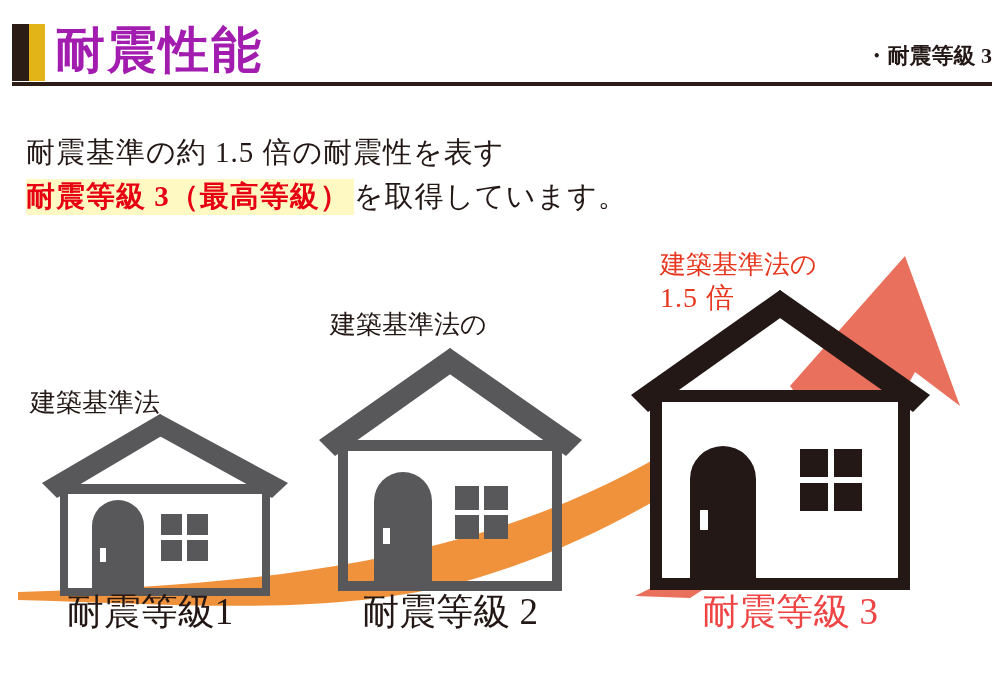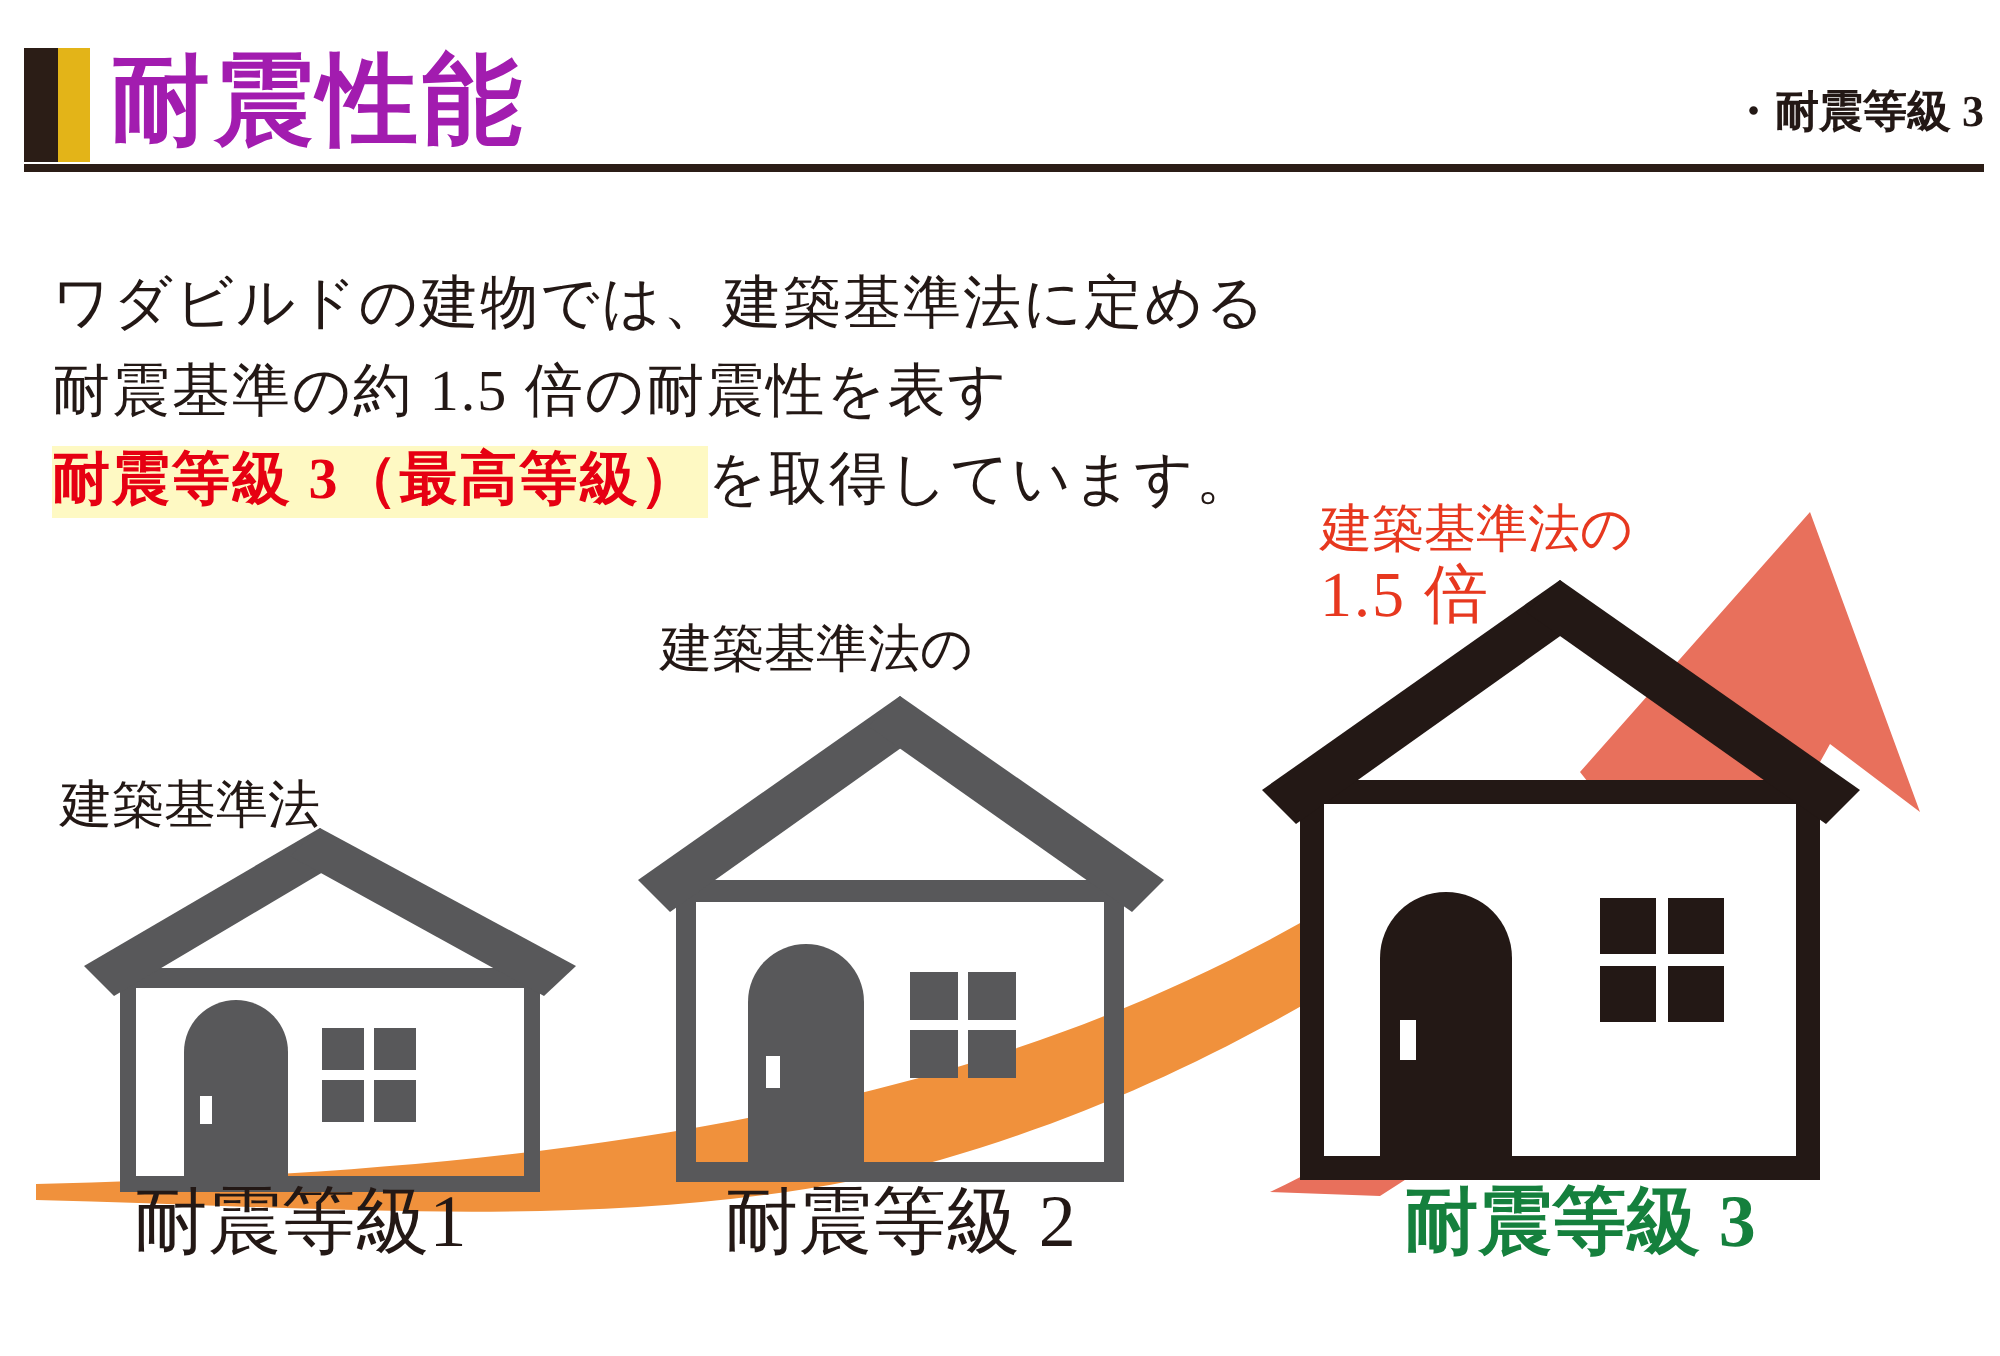--- a/index.html
+++ b/index.html
@@ -108,34 +108,34 @@
     text-align: left;
     font-size: 26px;
     line-height: 33px;
     color: #231815;
     white-space: nowrap;
   }
   .house-label-top.red {
     color: #e7381f;
   }
   .house-label-top .big {
-    font-size: 32px;
+    font-size: 28px;
     letter-spacing: 1px;
   }
   .house-label-bottom {
     position: absolute;
     text-align: center;
     font-size: 37px;
     line-height: 46px;
     color: #231815;
     white-space: nowrap;
   }
   .house-label-bottom.red {
-    color: #15803d;
-    font-weight: 700;
+    color: #ef4444;
+    font-weight: 400;
   }
 
   #label1-top { left: 30px;  top: 386px; width: 230px; }
   #label2-top { left: 330px; top: 308px; width: 240px; }
   #label3-top { left: 660px; top: 248px; width: 250px; }
 
   #label1-bottom { left: 20px;  top: 589px; width: 260px; }
   #label2-bottom { left: 320px; top: 589px; width: 260px; }
   #label3-bottom { left: 650px; top: 589px; width: 280px; }
 </style>
@@ -144,21 +144,20 @@
 
 <div id="slide">
 
   <div id="header-bar-dark"></div>
   <div id="header-bar-gold"></div>
   <div id="page-title">耐震性能</div>
   <div id="header-right">・耐震等級 3</div>
   <div id="header-rule"></div>
 
   <div id="body-copy">
-    <div class="copy-line">ワダビルドの建物では、建築基準法に定める</div>
     <div class="copy-line">耐震基準の約 1.5 倍の耐震性を表す</div>
     <div class="copy-line"><span class="hl">耐震等級 3（最高等級）</span><span>を取得しています。</span></div>
   </div>
 
   <div id="illustration">
     <svg viewBox="0 0 1000 442" xmlns="http://www.w3.org/2000/svg">
 
       <path d="M 18,356 C 180,352 330,340 470,300 C 560,274 630,240 700,196
                L 700,238 C 628,282 560,318 470,344 C 332,382 180,368 18,364 Z" fill="#f0913c"></path>
 

